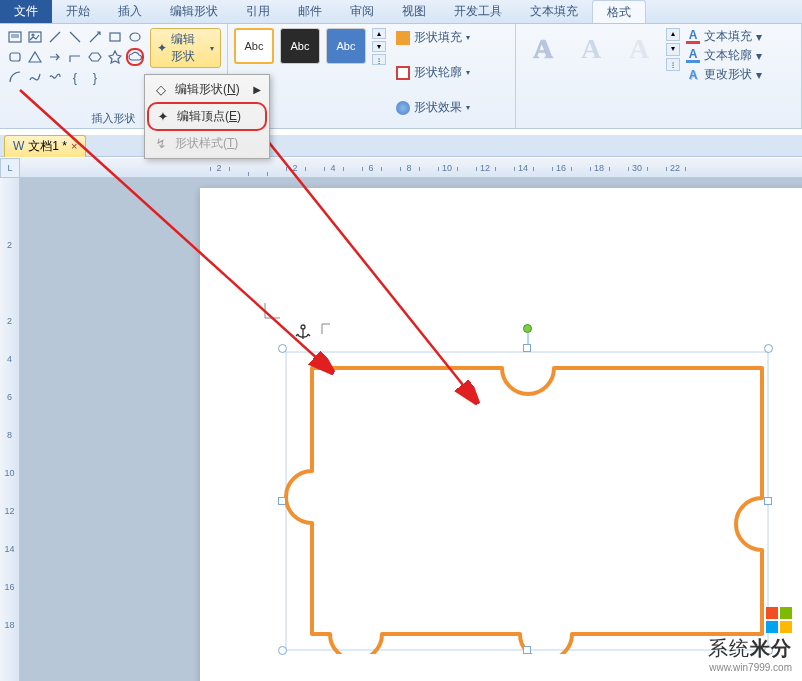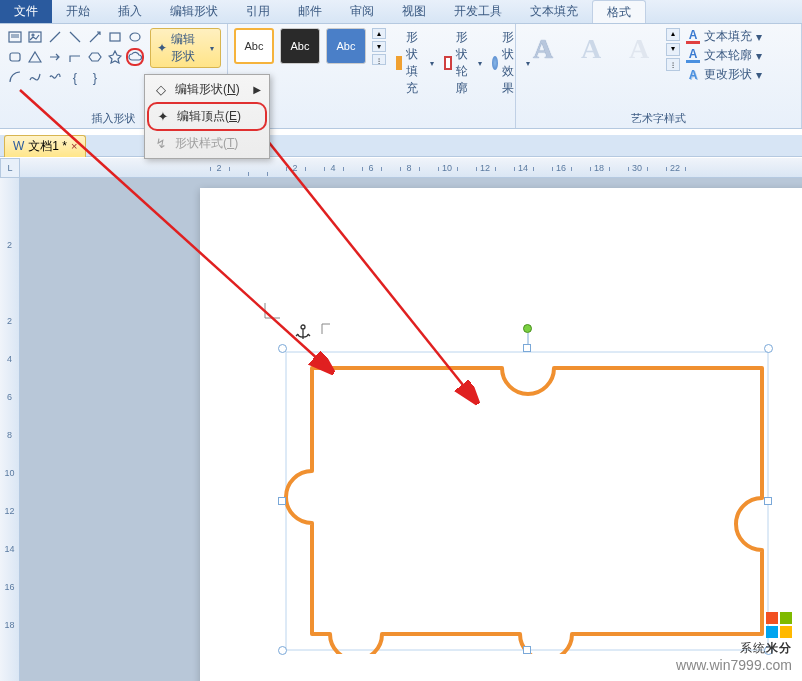--- a/index.html
+++ b/index.html
@@ -28,21 +28,21 @@
     
     .shape-styles { display: flex; gap: 6px; align-items: flex-start; }
     .style-swatch { width: 40px; height: 36px; border: 1px solid #ccc; border-radius: 3px; display: flex; align-items: center; justify-content: center; font-size: 11px; color: #fff; }
     .style-swatch.outline { background: #fff; color: #333; border: 1px solid #333; }
     .style-swatch.black { background: #2a2a2a; }
     .style-swatch.blue { background: #4a7fc8; }
     .style-swatch.sel { border: 2px solid #f5b33c; }
     .style-scroll { display: flex; flex-direction: column; gap: 2px; }
     .style-scroll div { width: 14px; height: 11px; background: #e8f0fa; border: 1px solid #b5c9e0; font-size: 8px; text-align: center; }
 
-    .shape-options { display: flex; flex-direction: row; gap: 6px; margin-left: 8px; }
+    .shape-options { display: flex; flex-direction: column; gap: 16px; margin-left: 8px; }
     .shape-opt { display: flex; align-items: center; gap: 4px; color: #3b5a82; padding: 1px 2px; }
     .shape-opt .swatch { width: 14px; height: 14px; display:inline-block; }
     .shape-opt .tri { font-size: 8px; }
 
     
     .wordart-styles { display: flex; gap: 6px; }
     .wa-swatch { width: 42px; height: 42px; display: flex; align-items: center; justify-content: center; font-size: 28px; font-weight: bold; font-family: "Times New Roman", serif; }
     .wa1 { color: #b8c7dd; text-shadow: 0 0 1px #6a87b0; }
     .wa2 { color: #ccd8e8; }
     .wa3 { color: #e0e6ef; }
@@ -91,23 +91,23 @@
     .sel-handle.sq { border-radius: 0; width: 8px; height: 8px; }
     .rot-handle { position: absolute; width: 9px; height: 9px; background: #7ad040; border: 1px solid #4a9020; border-radius: 50%; }
 
     
     .arrow-line { position: absolute; stroke: #e02020; stroke-width: 2.5; fill: #e02020; z-index: 5; }
 
     
     .watermark { position: absolute; right: 10px; bottom: 8px; text-align: right; }
     .wm-logo { display: flex; gap: 2px; justify-content: flex-end; margin-bottom: 2px; }
     .wm-sq { width: 12px; height: 12px; }
-    .wm-text { font-size: 12px; color: #333; letter-spacing: 1px; }
+    .wm-text { font-size: 20px; color: #333; letter-spacing: 1px; }
     .wm-text .bold { font-weight: bold; }
-    .wm-url { font-size: 14px; color: #888; }
+    .wm-url { font-size: 10px; color: #888; }
   </style>
 </head>
 <body>
 
 <div class="ribbon-tabs">
   <div class="ribbon-tab file">文件</div>
   <div class="ribbon-tab">开始</div>
   <div class="ribbon-tab">插入</div>
   <div class="ribbon-tab">编辑形状</div>
   <div class="ribbon-tab">引用</div>
@@ -281,21 +281,20 @@
           <span>文本轮廓</span>
           <span class="tri">▾</span>
         </div>
         <div class="text-opt">
           <span class="ico" style="color:#4a90e0;text-shadow:1px 1px #aac8e8">A</span>
           <span>更改形状</span>
           <span class="tri">▾</span>
         </div>
       </div>
     </div>
-    <div class="group-label">艺术字样式</div>
   </div>
 
   <div class="dropdown-menu">
     <div class="menu-item">
       <span class="ico">◇</span>
       <span><span>编辑形状(</span><span class="underline">N</span><span>)</span></span>
       <span class="arrow">▶</span>
     </div>
     <div class="menu-item highlight">
       <span class="ico">✦</span>

